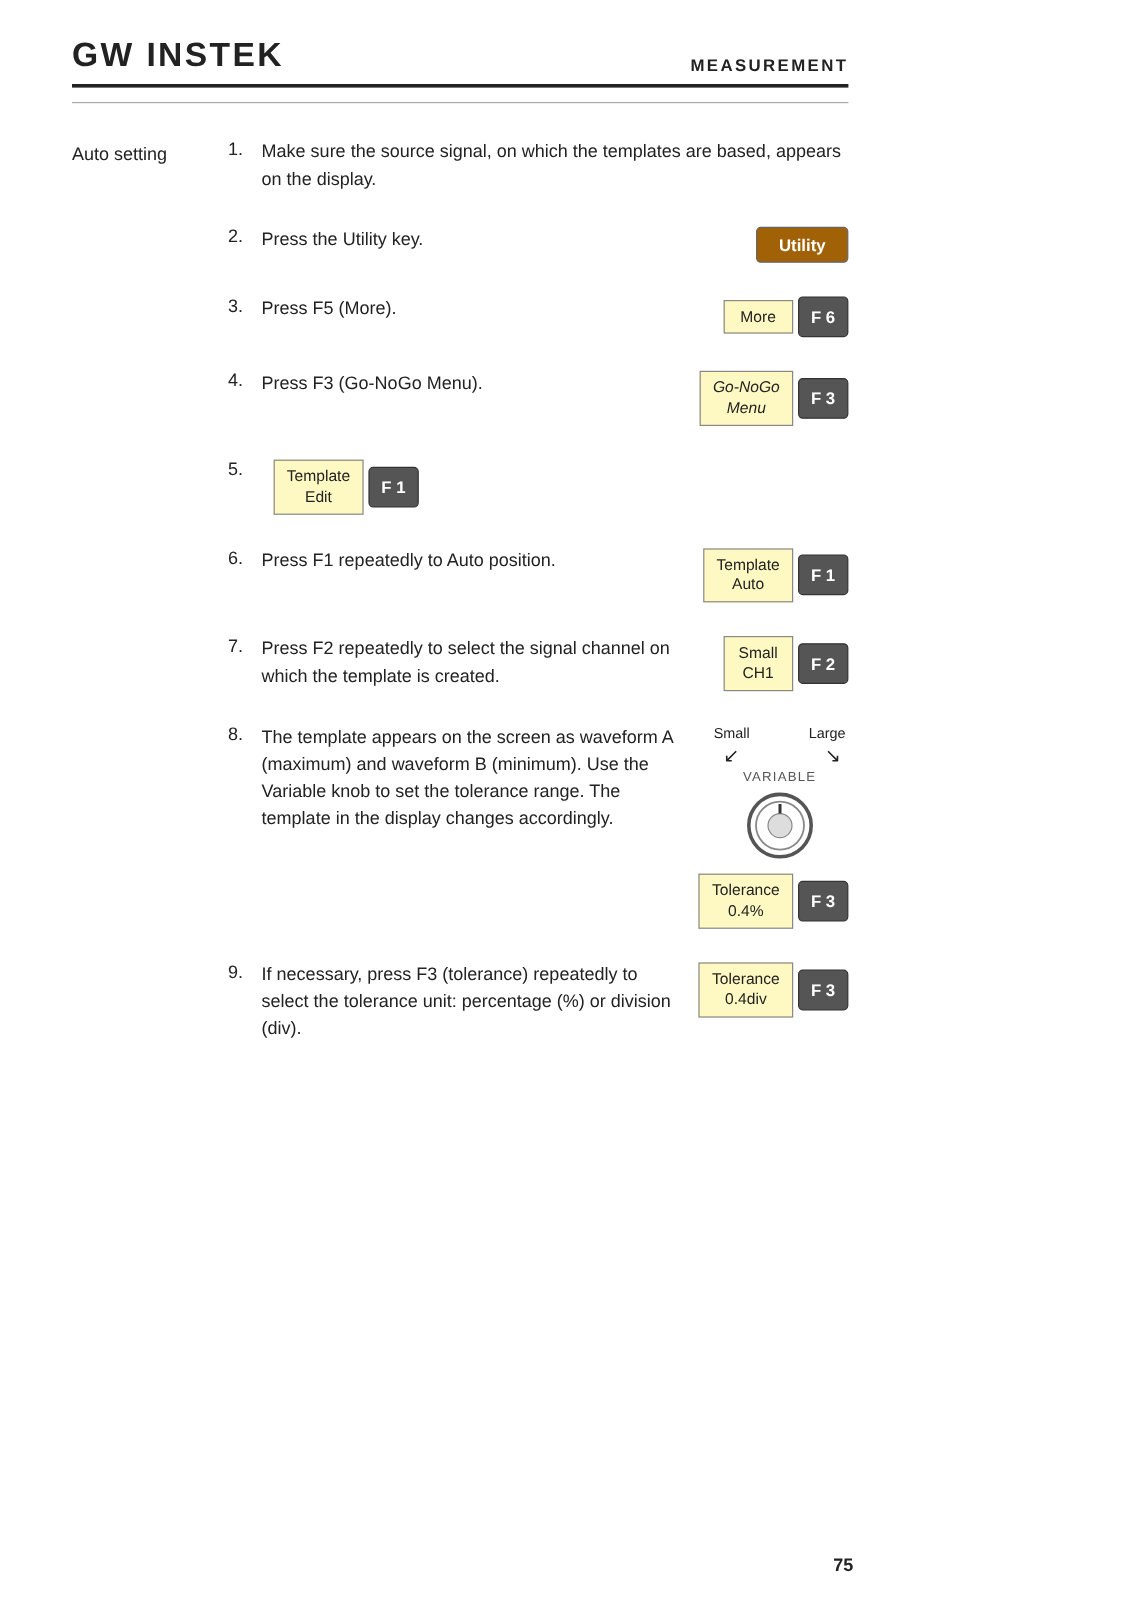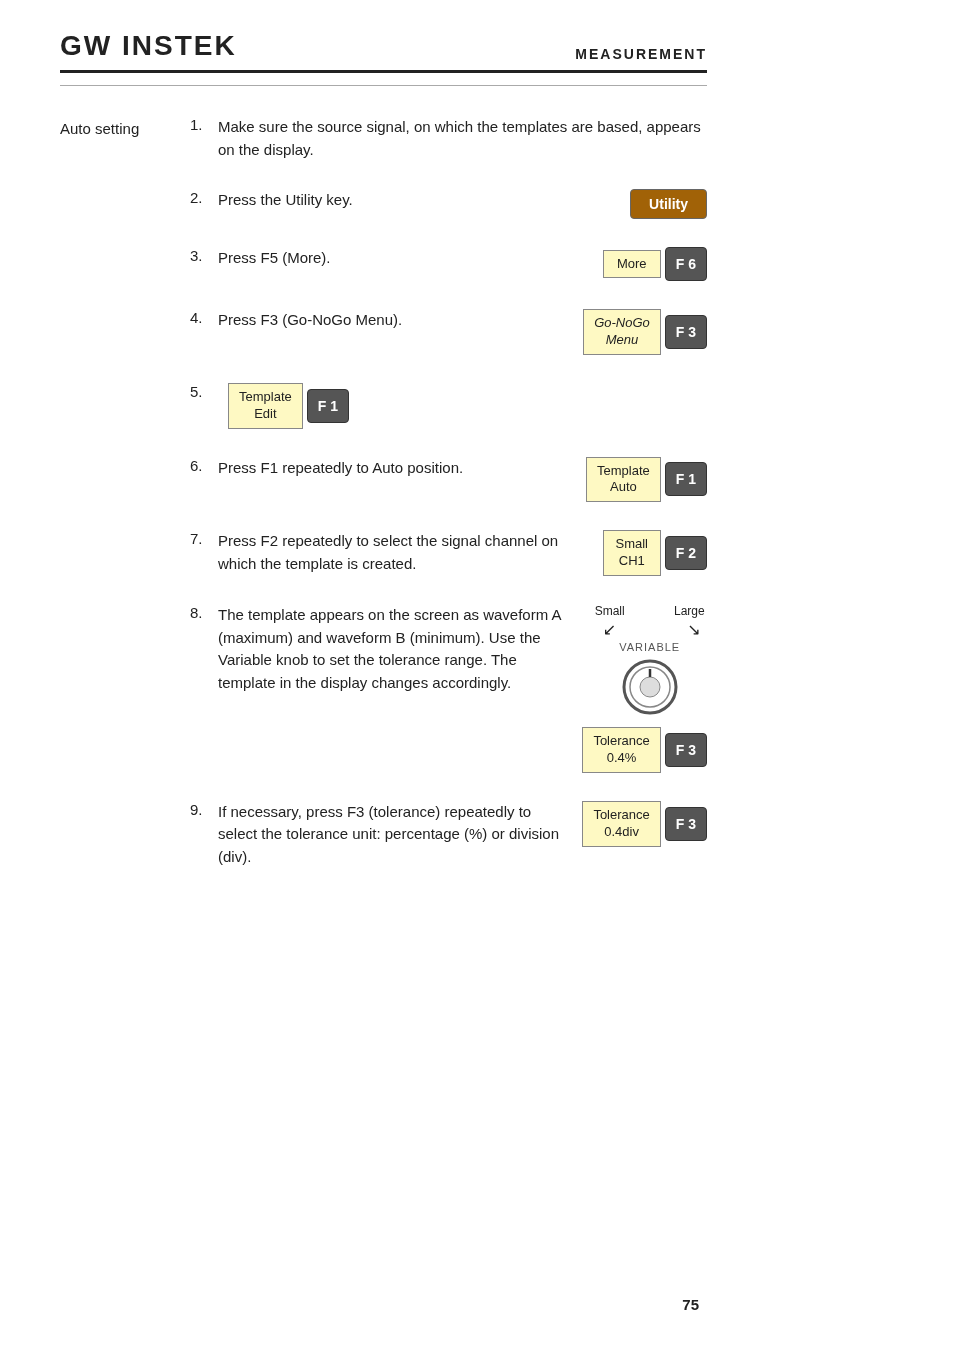--- a/index.html
+++ b/index.html
@@ -174,21 +174,21 @@
 
     .knob-svg {
       width: 60px;
       height: 60px;
     }
 
     
     .page-number {
       position: absolute;
       bottom: 36px;
-      right: 68px;
+      right: 56px;
       font-size: 15px;
       font-weight: bold;
       color: #222;
     }
 
     
     .step8-keys {
       display: flex;
       flex-direction: column;
       align-items: center;

